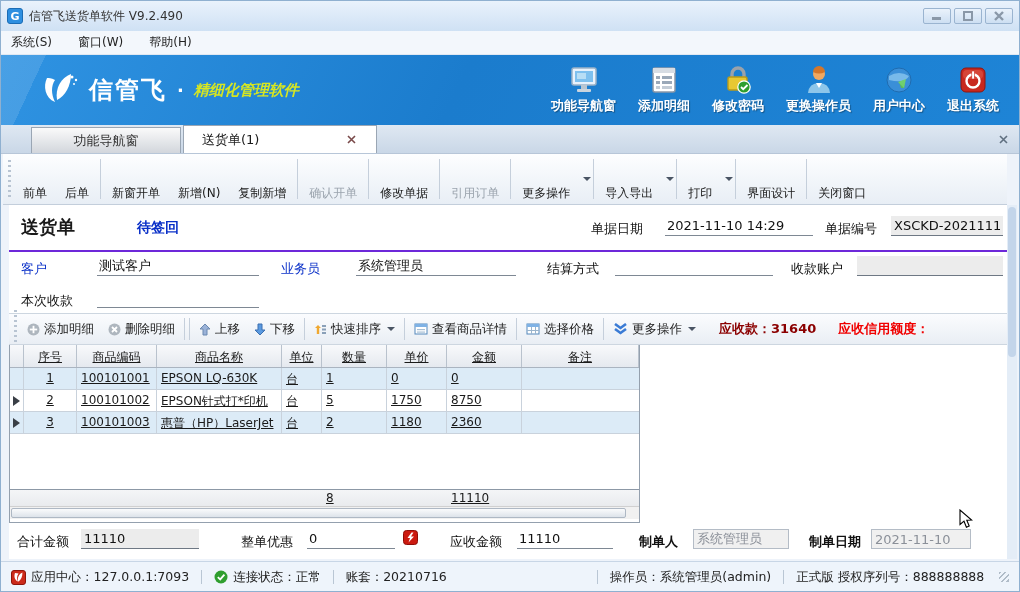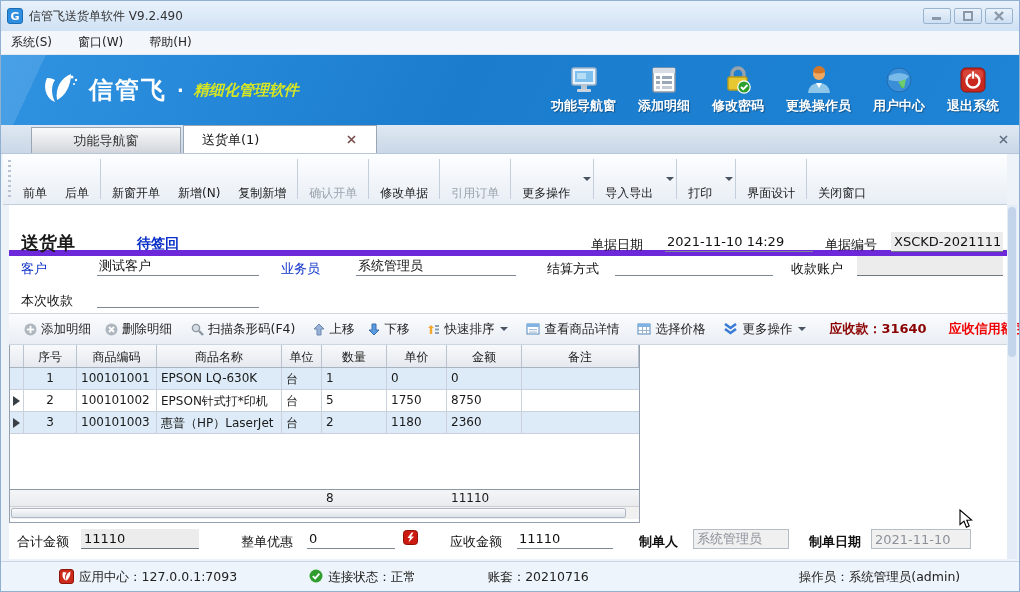--- a/index.html
+++ b/index.html
@@ -63,21 +63,21 @@
   .tb-sep { width:1px; height:40px; background:#c5cfdb; margin:0 2px; }
   .tb-caret { width:0; height:0; border-left:4px solid transparent; border-right:4px solid transparent;
     border-top:4px solid #4a5564; margin-left:4px; align-self:center; }
   .tb-row { display:flex; align-items:center; }
 
   
   .content { position:absolute; left:8px; top:204px; width:998px; height:354px; background:#fff; }
   .vscroll { position:absolute; right:2px; top:204px; width:10px; height:354px; background:#e4edf7; }
   .vscroll .vthumb { position:absolute; left:1px; top:2px; width:8px; height:150px; background:#c3d5ea; border-radius:4px; }
 
-  .doc-header { position:absolute; left:0; top:16px; width:100%; height:35px; border-bottom:6px solid #6d28d9; }
+  .doc-header { position:absolute; left:0; top:0; width:100%; height:47px; border-bottom:2px solid #6d28d9; }
   .doc-title { position:absolute; left:12px; top:10px; font-size:18px; font-weight:bold; font-family:"DejaVu Serif","Liberation Serif",serif; }
   .doc-status { position:absolute; left:128px; top:14px; font-size:14px; font-weight:bold; color:#0a30c8; }
   .fld-label { font-size:13px; color:#111; }
   .fld-label.blue { color:#0a30c8; }
   .doc-date-label { position:absolute; left:582px; top:15px; }
   .doc-date-value { position:absolute; left:656px; top:11px; width:148px; }
   .doc-no-label { position:absolute; left:816px; top:15px; }
   .doc-no-value { position:absolute; left:882px; top:11px; width:112px; }
 
   input.u-line { border:0; border-bottom:1px solid #7e8894; background:transparent; height:20px;
@@ -105,21 +105,21 @@
     display:flex; align-items:center; padding-left:2px; }
   .d-btn { display:flex; align-items:center; gap:4px; padding:3px 7px; cursor:pointer; white-space:nowrap; }
   .d-btn .dlabel { font-size:12.5px; color:#222; }
   .d-btn svg { display:block; }
   .d-caret { width:0; height:0; border-left:4px solid transparent; border-right:4px solid transparent; border-top:4px solid #4a5564; margin-left:2px; }
   .money { font-weight:bold; font-size:13px; white-space:nowrap; }
   .money.receivable { color:#8b0000; margin-left:16px; }
   .money.credit { color:#f00000; margin-left:22px; }
 
   
-  .grid { position:absolute; left:0; top:140px; width:631px; height:178px; border:1px solid #94a0ae; border-top:0; background:#fff; }
+  .grid { position:absolute; left:0; top:140px; width:631px; height:178px; border:1px solid #94a0ae; border-top:0; background:#fff;text-decoration:underline; }
   .g-row { display:flex; height:22px; border-bottom:1px solid #c9d2dc; }
   .g-head { height:23px; background:linear-gradient(#f8f9fb,#e5e9ef); border-bottom:1px solid #aab4c0; }
   .g-cell { border-right:1px solid #c9d2dc; padding:3px 4px; font-size:12px; overflow:hidden; white-space:nowrap; }
   .g-head .g-cell { text-align:center; padding-top:4px; border-right:1px solid #b9c2cd; }
   .c-sel { width:14px; flex:0 0 14px; padding:0; position:relative; }
   .c-num { width:53px; flex:0 0 53px; text-align:center; }
   .c-code { width:80px; flex:0 0 80px; }
   .c-name { width:125px; flex:0 0 125px; }
   .c-unit { width:40px; flex:0 0 40px; }
   .c-qty { width:65px; flex:0 0 65px; }
@@ -146,21 +146,21 @@
   .ff-due-label { position:absolute; left:441px; top:10px; }
   .ff-due-input { position:absolute; left:508px; top:6px; width:96px; }
   .ff-maker-label { position:absolute; left:630px; top:10px; font-weight:bold; }
   .ff-maker-input { position:absolute; left:684px; top:6px; width:96px; }
   .ff-mdate-label { position:absolute; left:800px; top:10px; font-weight:bold; }
   .ff-mdate-input { position:absolute; left:862px; top:6px; width:100px; }
 
   
   .statusbar { position:absolute; left:0; top:560px; width:100%; height:31px; background:#eef4fb;
     border-top:1px solid #c8d6e6; display:flex; align-items:center; padding:0 10px; font-size:12.5px; color:#222; }
-  .sb-item { display:flex; align-items:flex-start; gap:5px; white-space:nowrap;margin-left:48px; }
+  .sb-item { display:flex; align-items:center; gap:5px; white-space:nowrap; }
   .sb-sep { width:1px; height:14px; background:#b9c6d4; margin:0 12px; }
   .sb-grip { margin-left:auto; width:10px; height:10px;
     background:repeating-linear-gradient(135deg,#b0bcc8 0 1.5px,transparent 1.5px 4px); }
 
   .cursor { position:absolute; left:958px; top:508px; z-index:99; pointer-events:none; }
 </style>
 </head>
 <body>
 
 <div class="window">
@@ -449,27 +449,20 @@
         <span class="dlabel">添加明细</span>
       </div>
       <div class="d-btn">
         <svg width="13" height="13" viewBox="0 0 13 13">
             <circle cx="6.5" cy="6.5" r="6" fill="#aeb6be"></circle>
             <path d="M4 4 L9 9 M9 4 L4 9" stroke="#fff" stroke-width="1.8"></path>
           </svg>
         <span class="dlabel">删除明细</span>
       </div>
       <div class="tb-sep" style="height:22px"></div>
-      <div class="d-btn">
-        <svg width="14" height="13" viewBox="0 0 14 13">
-            <circle cx="6" cy="5" r="3.6" fill="#d7dde3" stroke="#8a96a2" stroke-width="1.4"></circle>
-            <path d="M9 8 L13 12" stroke="#8a96a2" stroke-width="2.4"></path>
-          </svg>
-        <span class="dlabel">扫描条形码(F4)</span>
-      </div>
       <div class="tb-sep" style="height:22px"></div>
       <div class="d-btn">
         <svg width="12" height="13" viewBox="0 0 12 13">
             <path d="M6 1 L11 6 H8 V12 H4 V6 H1 Z" fill="#9ab2d8" stroke="#6a88b0"></path>
           </svg>
         <span class="dlabel">上移</span>
       </div>
       <div class="d-btn">
         <svg width="12" height="13" viewBox="0 0 12 13">
             <path d="M6 12 L1 7 H4 V1 H8 V7 H11 Z" fill="#5a9ae0" stroke="#3a6fb0"></path>

